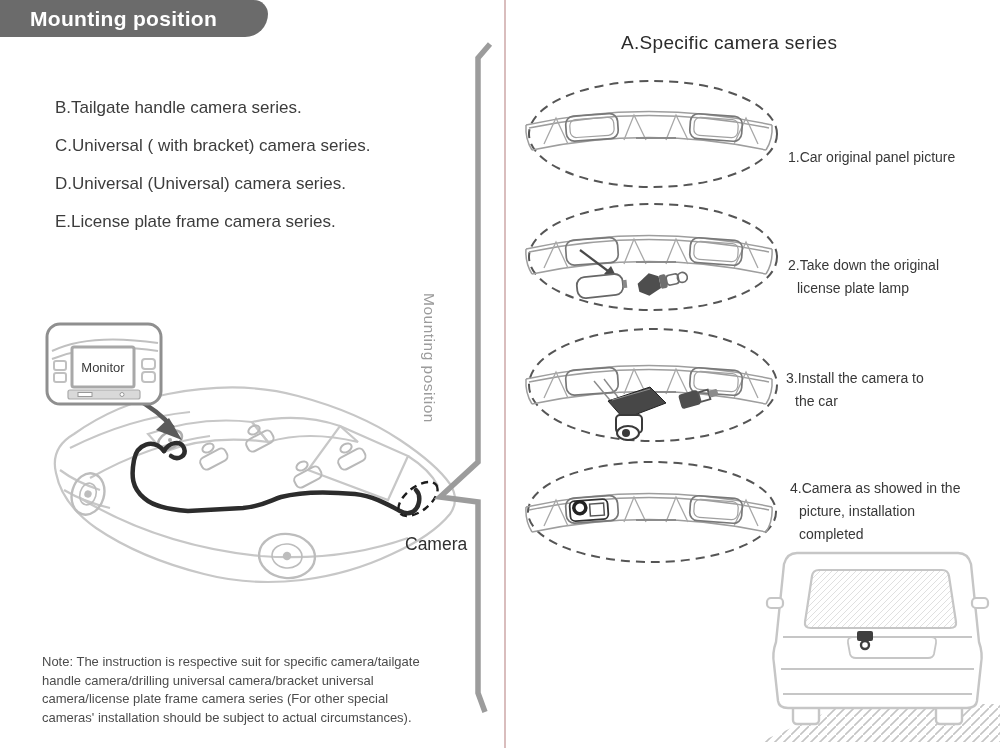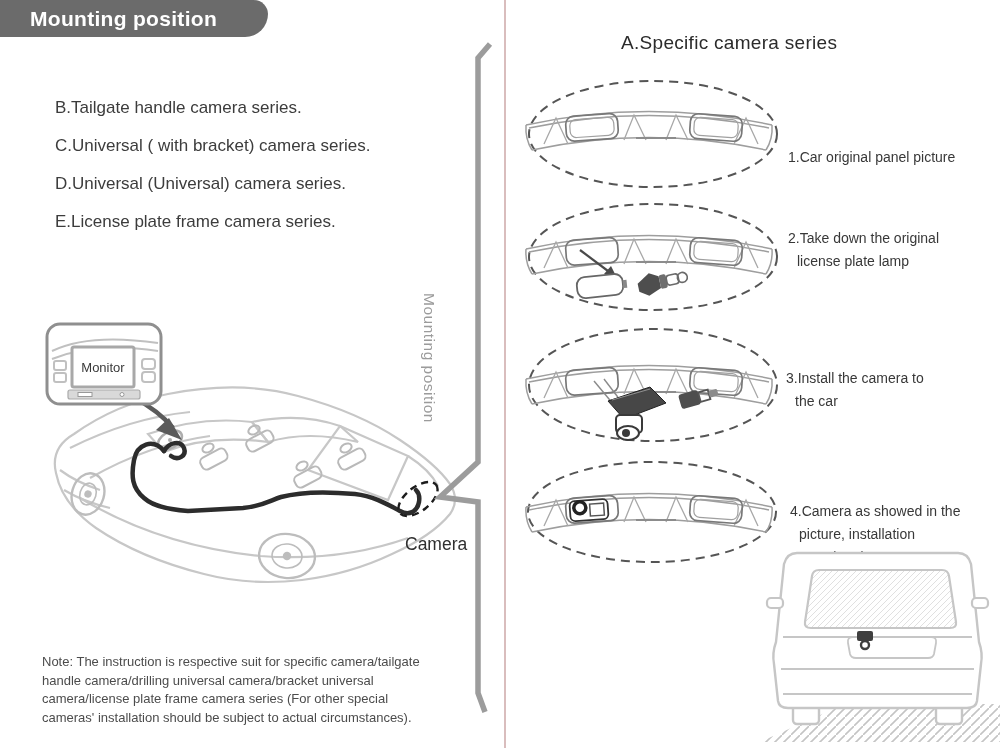--- a/index.html
+++ b/index.html
@@ -204,21 +204,21 @@
     <rect x="0" y="0" width="46" height="21" rx="8" fill="#ffffff" stroke="#666666" stroke-width="1.8"></rect>
     <rect x="46" y="7" width="4" height="8" fill="#888888"></rect>
   </g>
   <g transform="translate(116,76) rotate(-12)">
     <polygon points="0,8 13,0 22,5 22,17 9,22 0,16" fill="#4e4e4e"></polygon>
     <rect x="22" y="4" width="7" height="14" rx="2" fill="#6e6e6e"></rect>
     <rect x="29" y="6" width="12" height="10" rx="3" fill="none" stroke="#6a6a6a" stroke-width="1.6"></rect>
     <ellipse cx="45" cy="11" rx="5" ry="5" fill="none" stroke="#6a6a6a" stroke-width="1.6"></ellipse>
   </g>
 </svg>
-<div class="abs step-label" style="left:788px;top:227px;">
+<div class="abs step-label" style="left:788px;top:254px;">
   <span>2.Take down the original</span>
   <span class="l2">license plate lamp</span>
 </div>
 
 <svg class="abs" style="left:520px;top:325px;" width="266" height="122" viewBox="0 0 266 122">
   <ellipse cx="133" cy="60" rx="124" ry="56" fill="none" stroke="#555555" stroke-width="2" stroke-dasharray="9 6"></ellipse>
   <g transform="translate(0,27)">
     <g fill="none" stroke="#9e9e9e" stroke-width="1.5">
       <path d="M6,27 Q129,0 252,27"></path>
         <path d="M9,30 Q129,5 249,30"></path>
@@ -283,21 +283,21 @@
       <rect x="50" y="20" width="38" height="20" rx="5" fill="#ffffff" stroke="#333333" stroke-width="1.8"></rect>
       <circle cx="60" cy="27" r="6" fill="#ffffff" stroke="#222222" stroke-width="3.5"></circle>
       <rect x="70" y="24" width="14" height="12" fill="none" stroke="#555555" stroke-width="1.5"></rect>
     </g>
     <g transform="rotate(4 196 30)" fill="none">
       <rect x="170" y="17" width="52" height="25" rx="8" stroke="#787878" stroke-width="1.7"></rect>
       <rect x="174" y="20.5" width="44" height="18" rx="6" stroke="#a0a0a0" stroke-width="1.2"></rect>
     </g>
   </g>
 </svg>
-<div class="abs step-label" style="left:790px;top:500px;">
+<div class="abs step-label" style="left:790px;top:477px;">
   <span>4.Camera as showed in the</span>
   <span class="l2">picture, installation</span>
   <span class="l2">completed</span>
 </div>
 
 <svg class="abs" style="left:755px;top:546px;" width="245" height="200" viewBox="0 0 245 200">
   <defs>
     <pattern id="ghatch" width="9" height="9" patternUnits="userSpaceOnUse">
       <line x1="0" y1="9" x2="9" y2="0" stroke="#c4c4c4" stroke-width="1.6"></line>
     </pattern>

